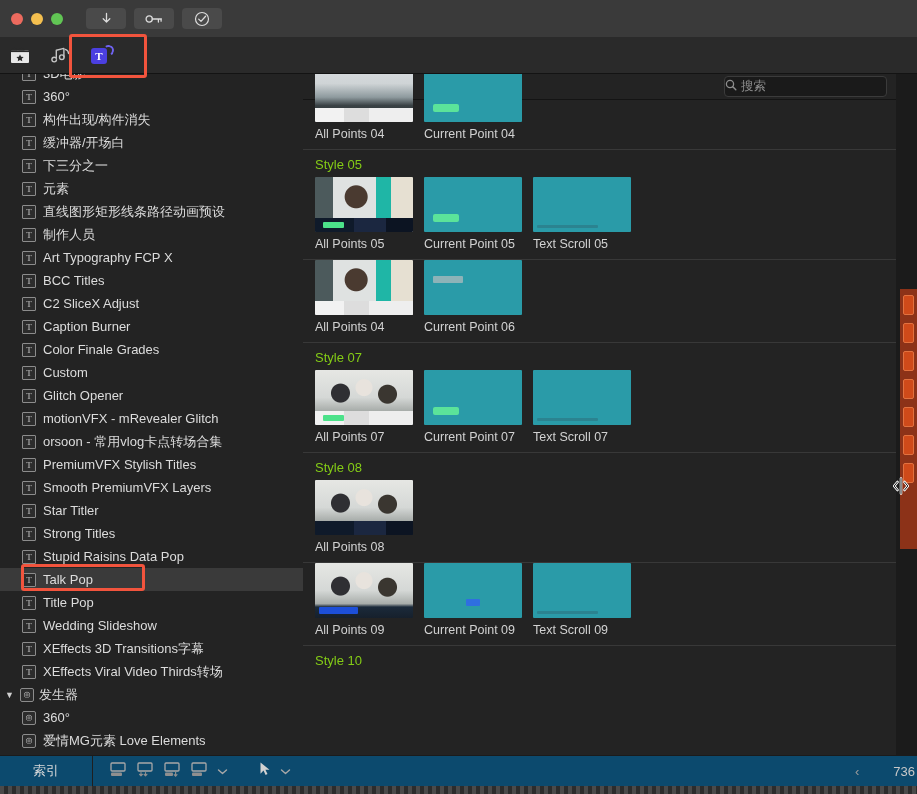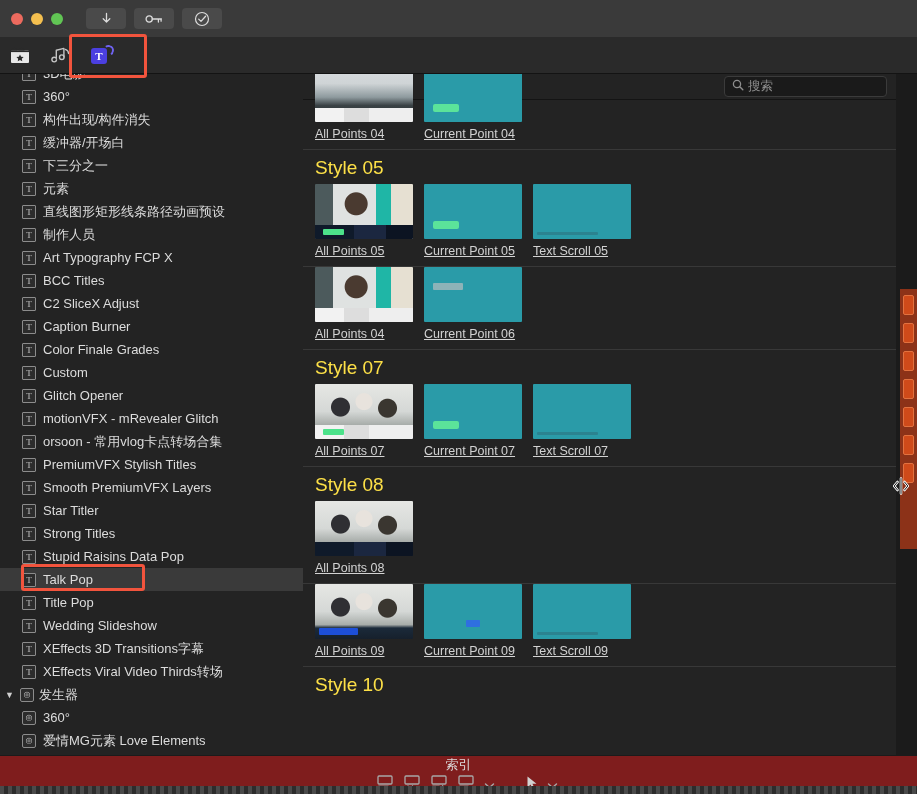--- a/index.html
+++ b/index.html
@@ -99,38 +99,38 @@
     position: absolute; left: 303px; top: 74px; width: 593px; height: 681px;
     background: #232323; overflow: hidden;
   }
   .search-strip {
     position: relative; height: 26px; background: #232323;
     border-bottom: 1px solid #141414;
   }
   .search-box {
     position: absolute; right: 9px; top: 2px; width: 163px; height: 21px;
     background: #1a1a1a; border: 1px solid #3b3b3b; border-radius: 4px;
-    display: flex; align-items: center; gap: 4px; padding-left: 7px;
+    display: flex; align-items: center; gap: 4px; 
     color: #8e8e8e; font-size: 12.5px;
   }
   .browser-scroll { position: relative; height: 655px; overflow: hidden; }
 
   .style-section { border-top: 1px solid #383838; }
   .style-section.first { border-top: none; }
   .style-head {
-    color: #fde047; font-size: 19px; padding: 7px 0 5px 12px;
+    color: #84cc16; font-size: 13px; padding: 7px 0 5px 12px;
   }
   .thumb-row { display: flex; padding: 0 0 8px 12px; gap: 11px; }
   .thumb-cell { width: 98px; }
   .thumb {
     width: 98px; height: 55px; border-radius: 1px; position: relative; overflow: hidden;
     background: #2a9ba8;
   }
   .thumb-label {
-    color: #d2d2d2; font-size: 12.5px; padding-top: 5px; white-space: nowrap; text-decoration: underline;
+    color: #d2d2d2; font-size: 12.5px; padding-top: 5px; white-space: nowrap;
   }
   .ph-b { background:
       linear-gradient(180deg,#d9dde0 0%,#cfd4d6 30%,#8e9a9e 55%,#3a4245 70%,#24282a 100%);
   }
   .ph-office {
     background:
       radial-gradient(circle at 26% 42%, #2f2f33 0 9px, transparent 10px),
       radial-gradient(circle at 50% 32%, #e8e3dd 0 8px, transparent 9px),
       radial-gradient(circle at 74% 44%, #3a3630 0 9px, transparent 10px),
       linear-gradient(180deg,#e6e7e4 0%,#d5d8d6 50%,#a8adaa 74%,#1b2a3a 80%,#16202c 100%);
@@ -186,22 +186,22 @@
   }
   .rail-chip { border: 1px solid #e2713f; }
   .resize-cursor {
     position: absolute; left: 893px; top: 477px; width: 16px; height: 18px;
     color: #ffffff;
   }
 
   
   .bottombar {
     position: absolute; left: 0; top: 755px; width: 917px; height: 31px;
-    background: #7f1d1d; border-top: 1px solid #1b1b1b;
-    display: flex; align-items: center; flex-direction: column;
+    background: #0c4a6e; border-top: 1px solid #1b1b1b;
+    display: flex; align-items: center;
   }
   .bb-index {
     width: 92px; text-align: center; color: #dcdcdc; font-size: 13px;
   }
   .bb-sep { width: 1px; height: 31px; background: #1f1f1f; }
   .bb-tools { display: flex; align-items: center; gap: 9px; padding-left: 16px; color: #a8a8a8; }
   .bb-right {
     margin-left: auto; display: flex; align-items: center; gap: 34px; padding-right: 2px;
   }
   .bb-count { color: #c8c8c8; font-size: 13px; }

